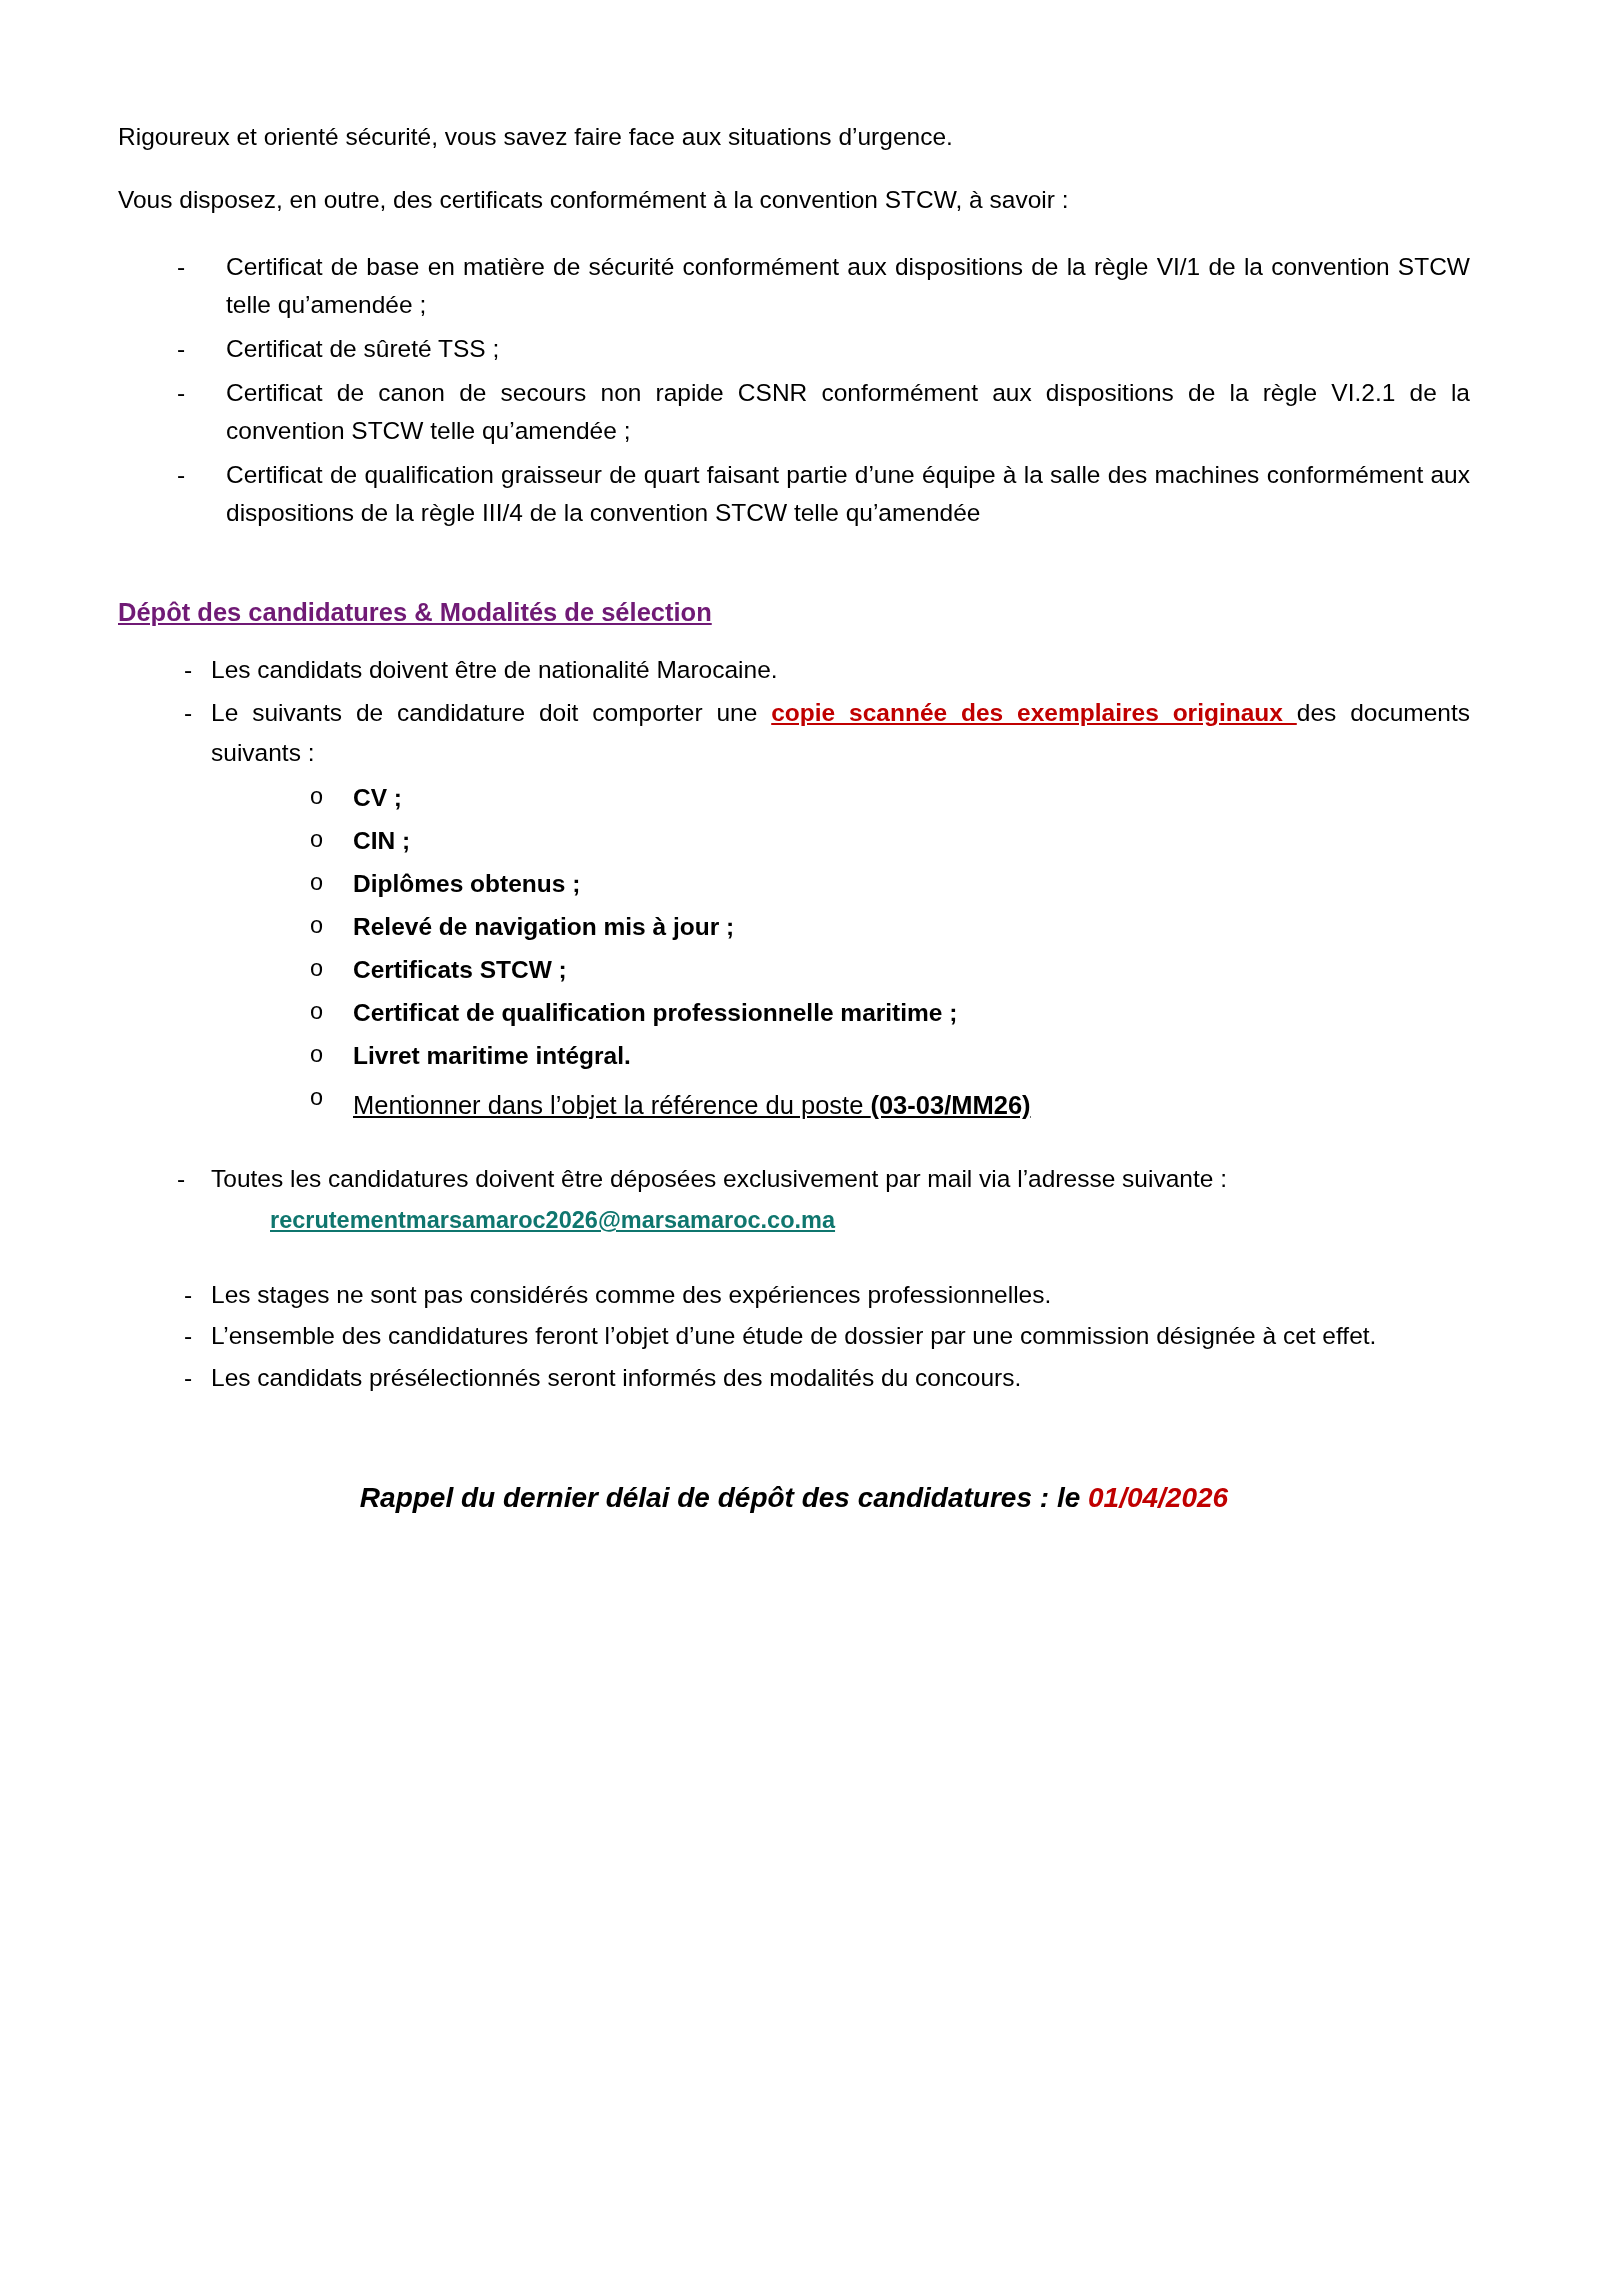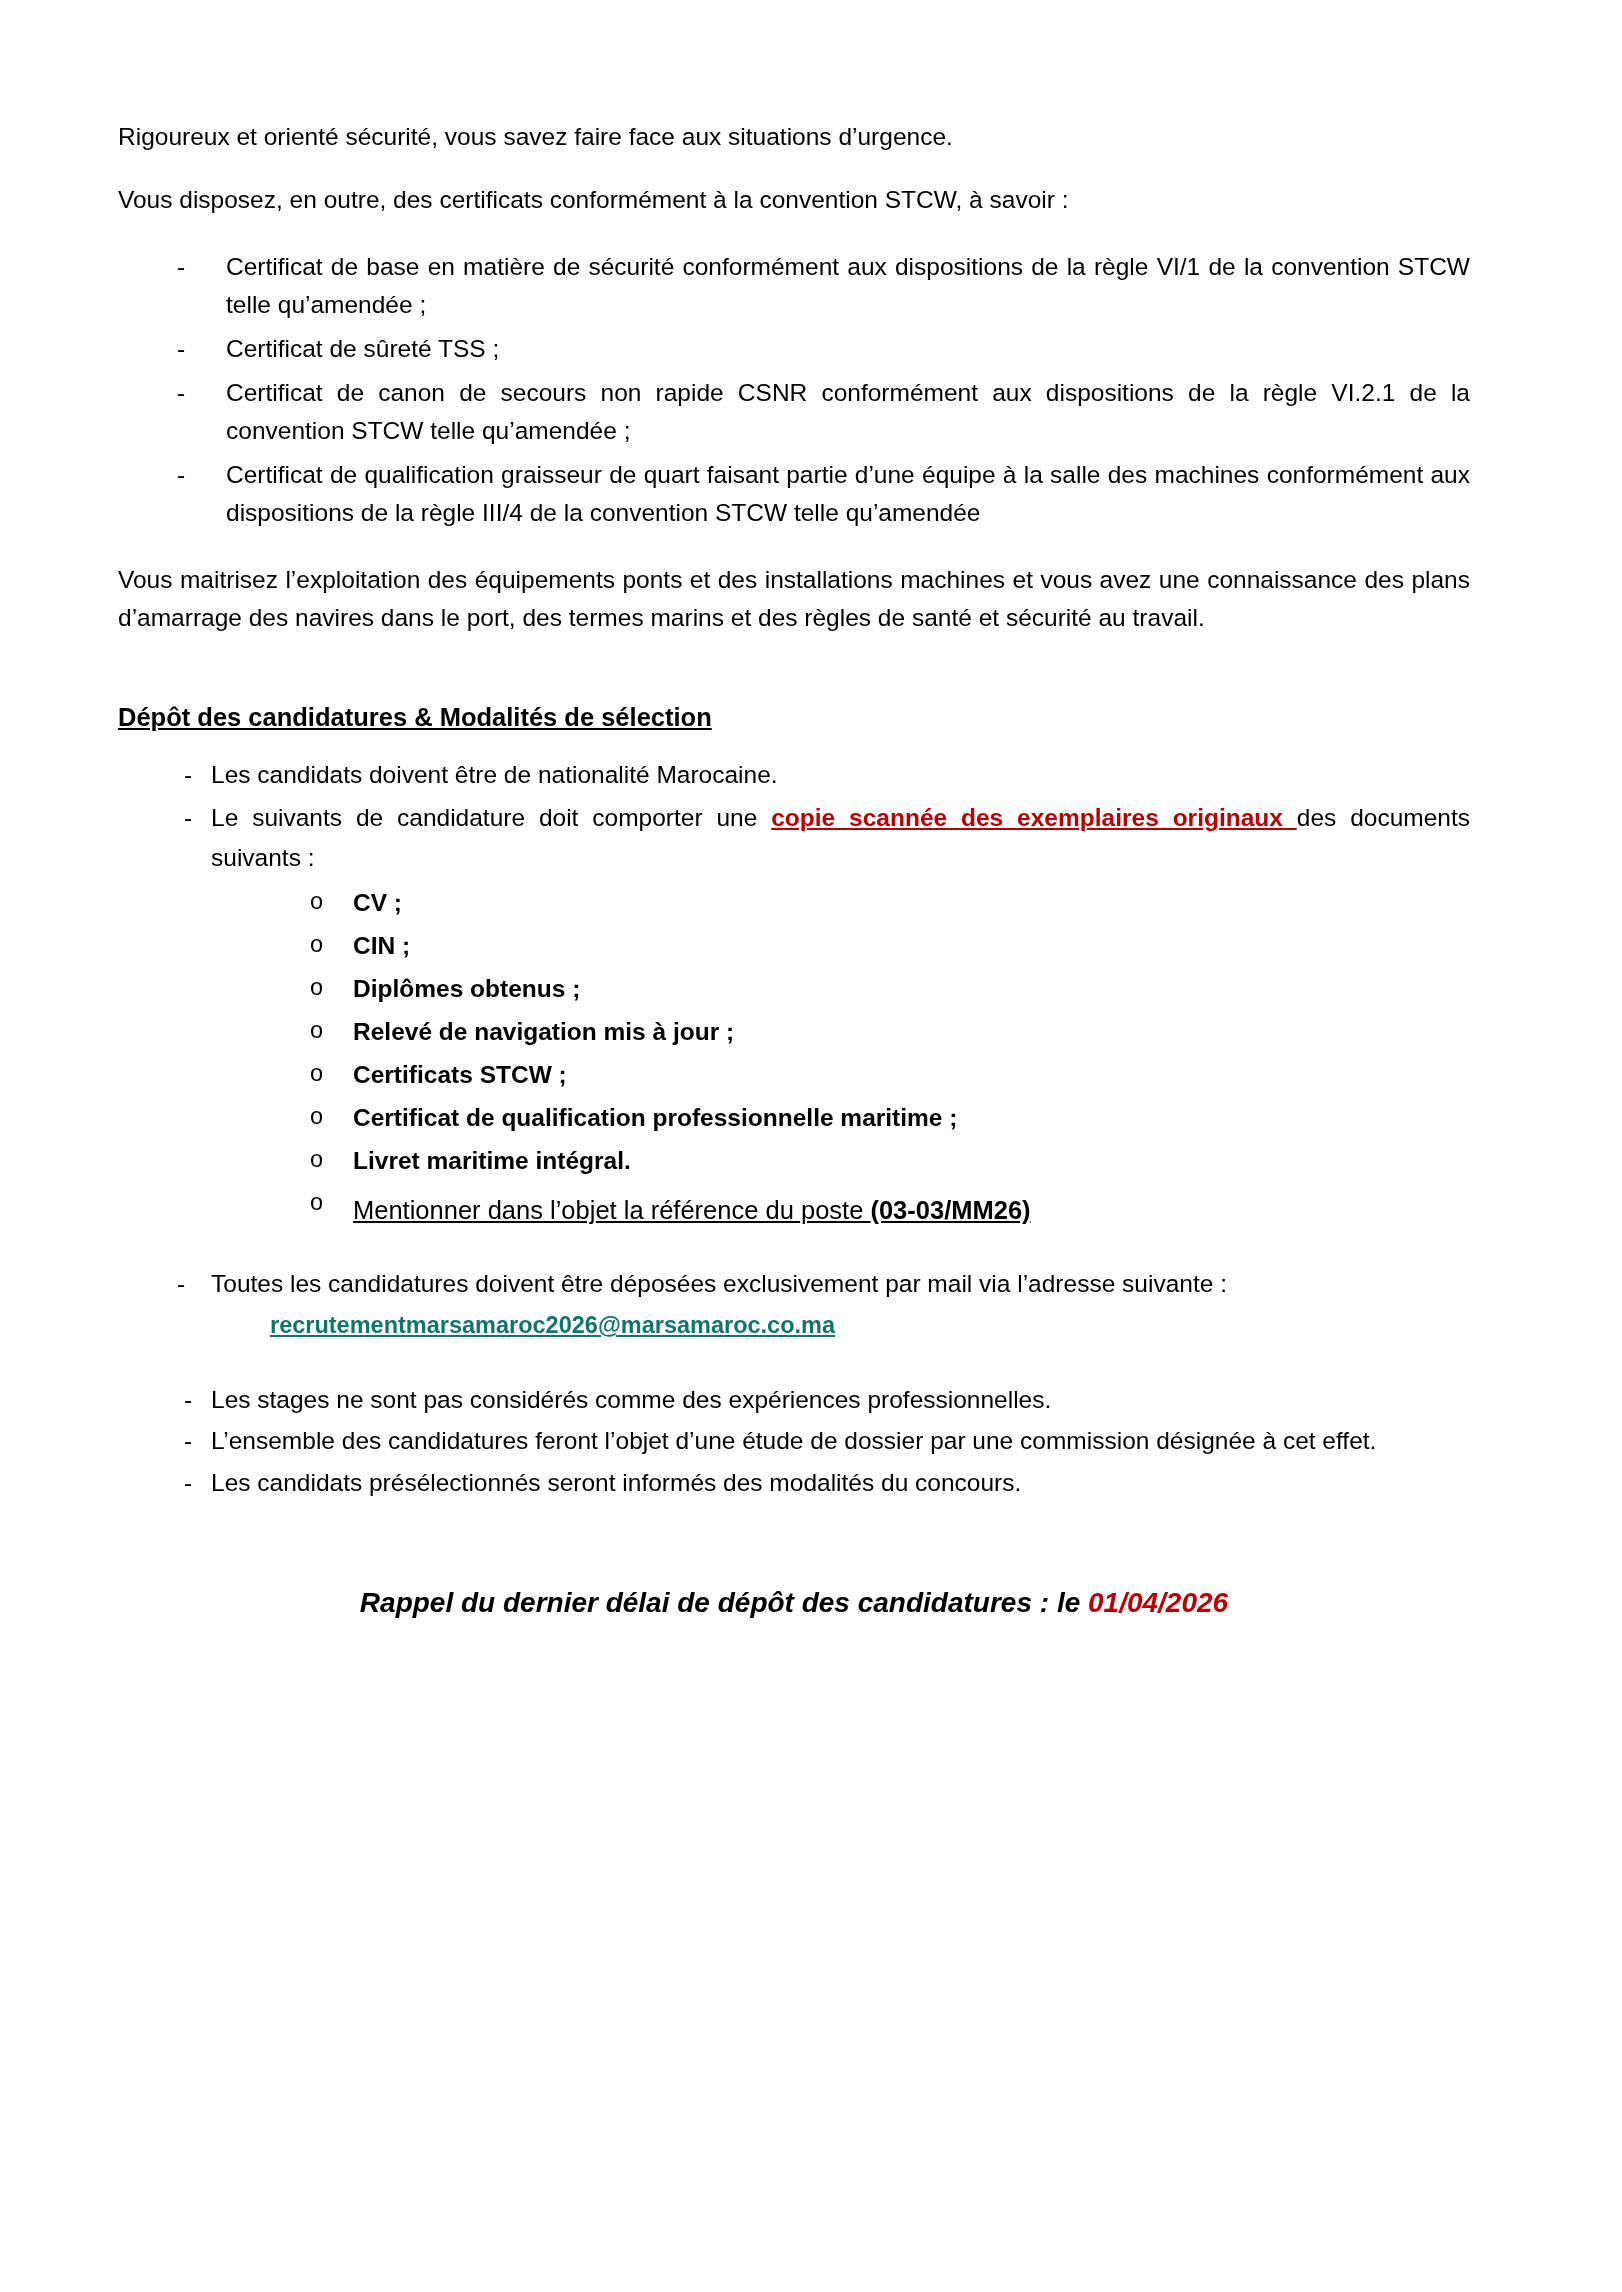--- a/index.html
+++ b/index.html
@@ -56,21 +56,21 @@
     left: 59px;
     top: 0;
   }
   .dash-list > li.nojust {
     text-align: left;
   }
   
   .section-heading {
     font-size: 25.5px;
     font-weight: bold;
-    color: #000000;
+    color: #701a75;
     text-decoration: underline;
     margin: 33px 0 13.7px 0;
     display: inline-block;
   }
   .heading-wrap {
     margin: 33px 0 9.8px 0;
   }
   
   .dash-list2 {
     list-style: none;
@@ -204,21 +204,20 @@
     <li>
       <span class="bullet">-</span>
       <span>Certificat de canon de secours non rapide CSNR conformément aux dispositions de la règle VI.2.1 de la convention STCW telle qu’amendée ;</span>
     </li>
     <li>
       <span class="bullet">-</span>
       <span>Certificat de qualification graisseur de quart faisant partie d’une équipe à la salle des machines conformément aux dispositions de la règle III/4 de la convention STCW telle qu’amendée</span>
     </li>
   </ul>
 
-  <p class="para justify">Vous maitrisez l’exploitation des équipements ponts et des installations machines et vous avez une connaissance des plans d’amarrage des navires dans le port, des termes marins et des règles de santé et sécurité au travail.</p>
 
   <div class="heading-wrap">
     <span class="section-heading"> Dépôt des candidatures &amp; Modalités de sélection</span>
   </div>
 
   <ul class="dash-list2">
     <li>
       <span class="bullet">-</span>
       <span>Les candidats doivent être de nationalité Marocaine.</span>
     </li>

